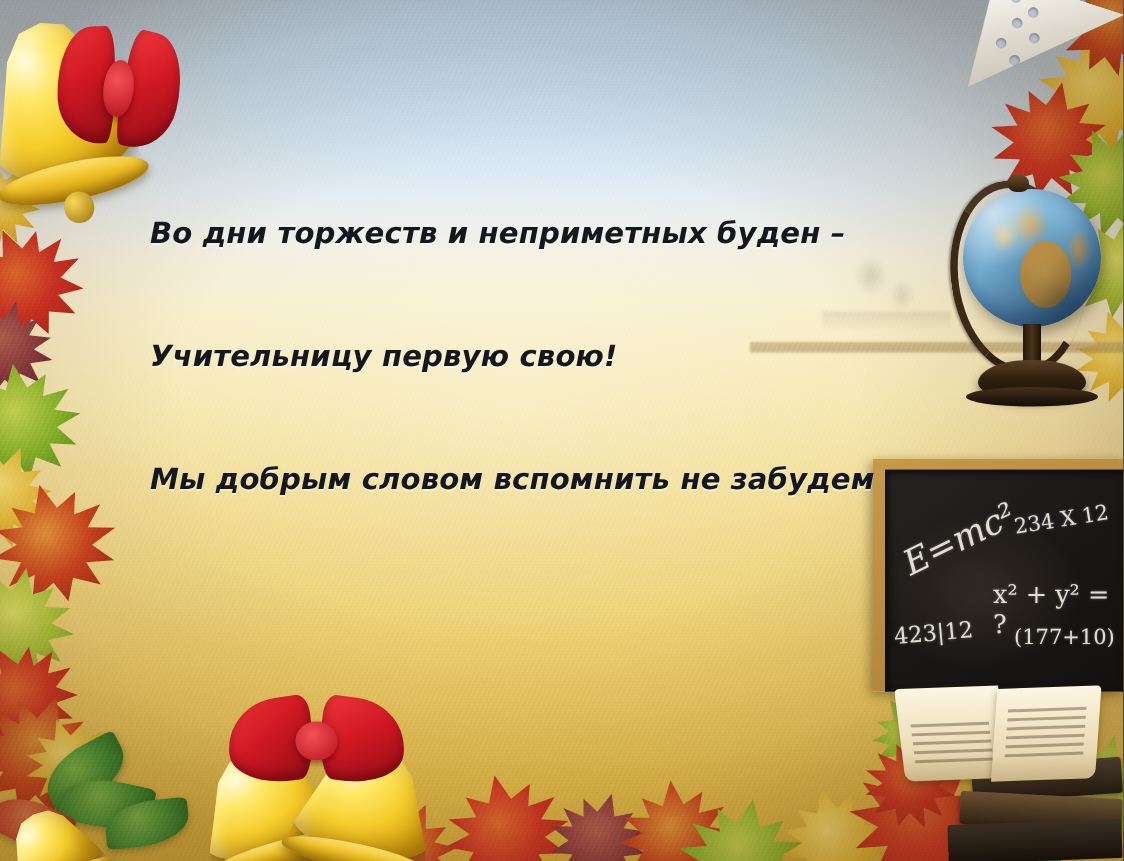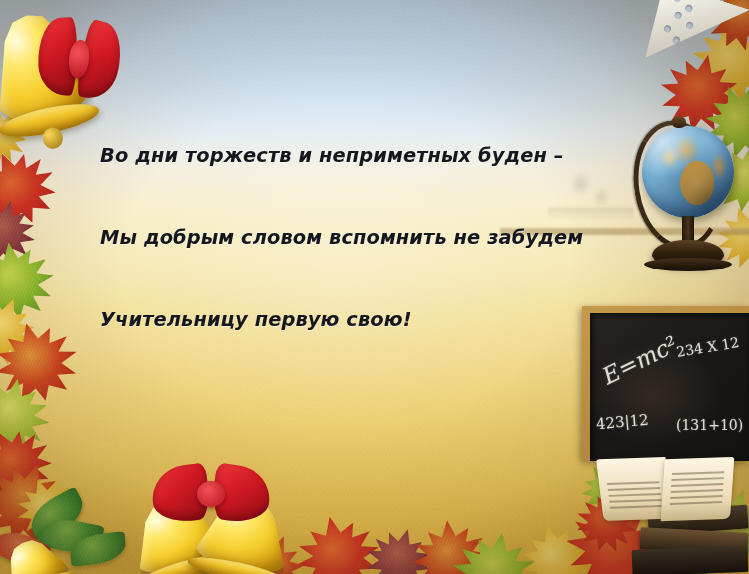--- a/index.html
+++ b/index.html
@@ -234,22 +234,23 @@
     <div id="globe-knob"></div>
     <div id="globe-arm"></div>
     <div id="globe-base"></div>
     <div id="globe-foot"></div>
   </div>
 
   <div id="board">
     <div id="board-inner">
       <span class="chalk" id="ch1">E=mc²</span>
       <span class="chalk" id="ch2">234 X 12</span>
+      <span class="chalk" id="ch3">x² + y² = ?</span>
       <span class="chalk" id="ch4">423|12</span>
-      <span class="chalk" id="ch5">(131+10)</span>
+      <span class="chalk" id="ch5">(177+10)</span>
     </div>
   </div>
 
   <div id="books">
     <div class="bstack" id="bk-dark1"></div>
     <div class="bstack" id="bk-dark2"></div>
     <div class="bstack" id="bk-dark3"></div>
     <div style="position:absolute;left:4px;top:6px;width:132px;height:62px;">
       <div class="page" id="pg-l">
         <div class="txtline" style="top:24px;"></div>
@@ -332,22 +333,22 @@
   <div class="leaf green" style="left:704px;top:84px;width:76px;height:74px;transform:rotate(-22deg);"></div>
   <div class="leaf red2" style="left:706px;top:-18px;width:70px;height:68px;transform:rotate(26deg);"></div>
   <div class="leaf green2" style="left:712px;top:146px;width:68px;height:66px;transform:rotate(8deg);"></div>
   <div class="leaf yellow" style="left:716px;top:206px;width:64px;height:62px;transform:rotate(-18deg);"></div>
   <div class="leaf green" style="left:580px;top:462px;width:58px;height:56px;transform:rotate(-34deg);"></div>
   <div class="leaf red" style="left:576px;top:492px;width:62px;height:60px;transform:rotate(16deg);"></div>
 
   <div id="poem">
     <div class="stanza">
       <div class="line">Во дни торжеств и неприметных буден –</div>
+      <div class="line">Учительницу первую свою!</div>
       <div class="line">Мы добрым словом вспомнить не забудем</div>
-      <div class="line">Учительницу первую свою!</div>
     </div>
     <div class="stanza">
       
       
       
       
     </div>
     
   </div>
 

